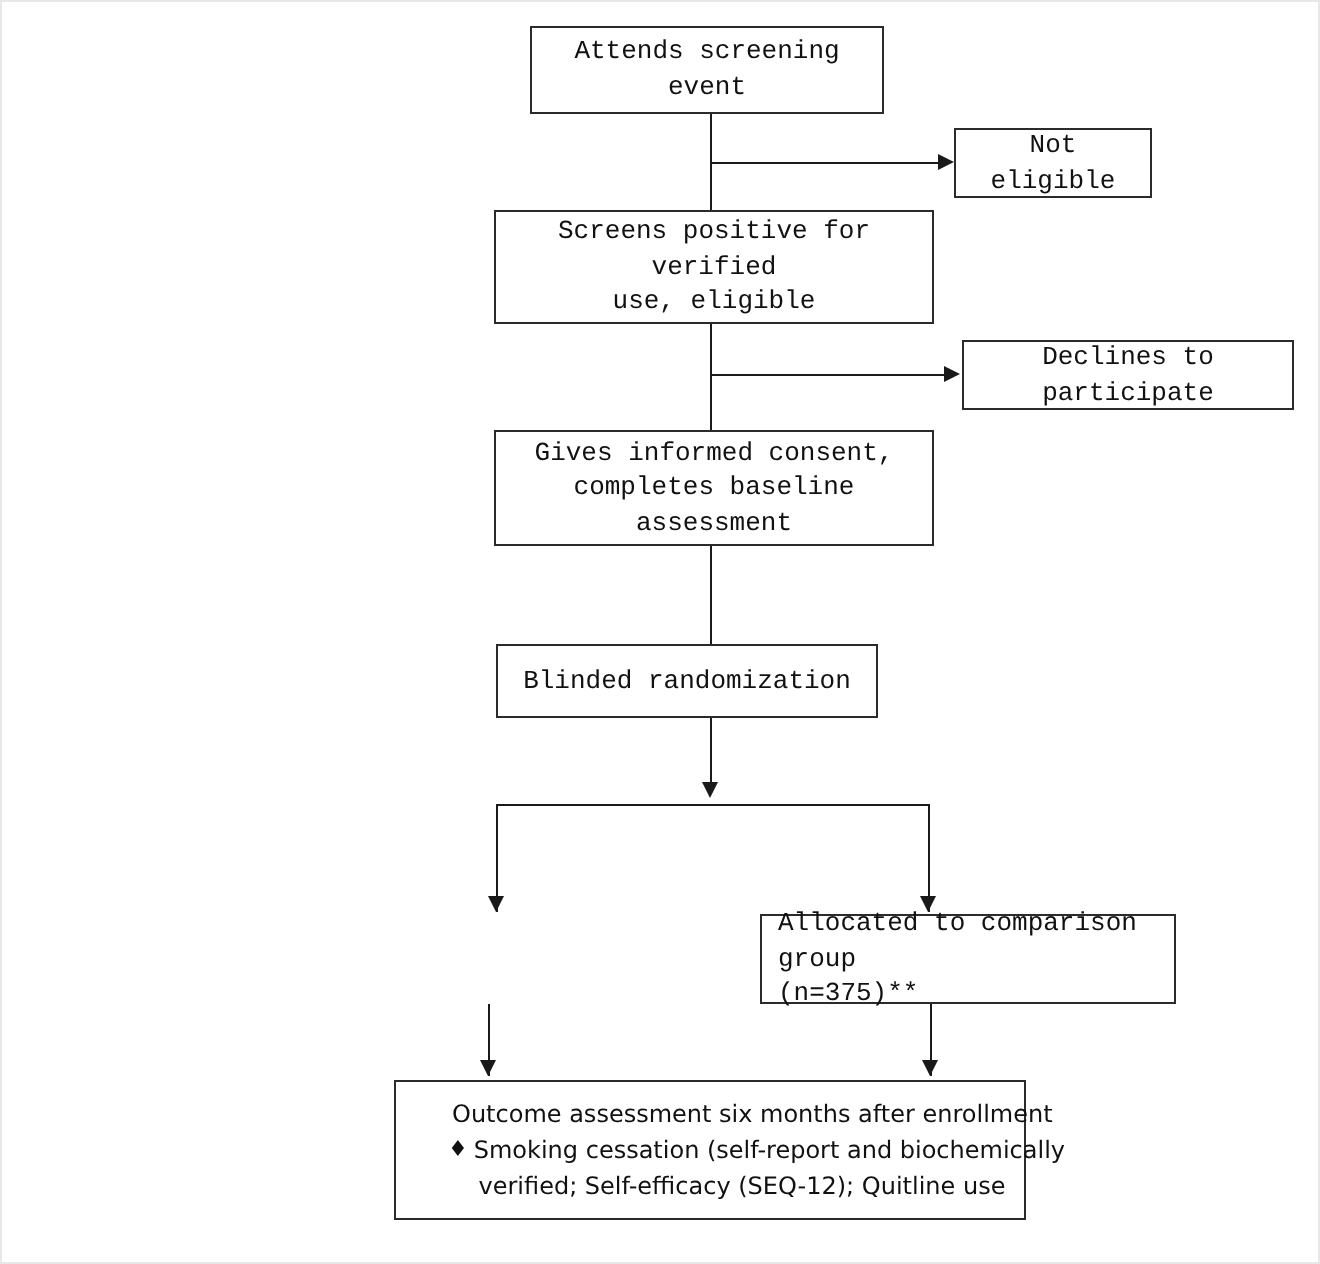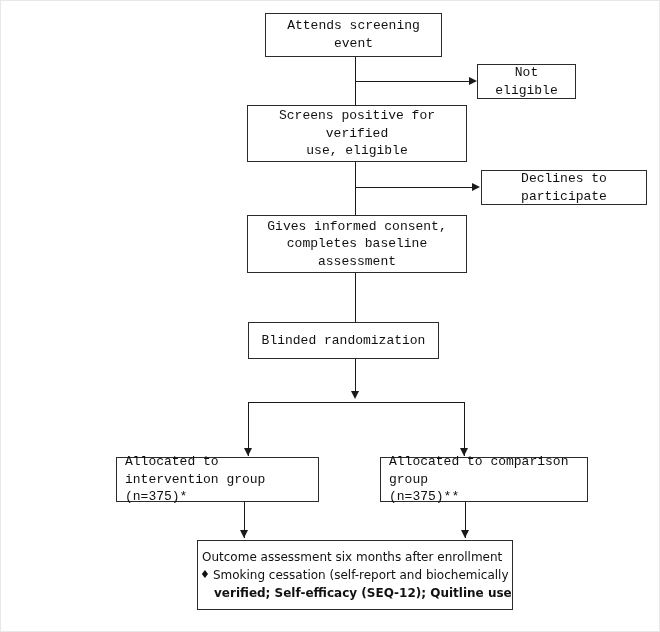--- a/index.html
+++ b/index.html
@@ -48,26 +48,26 @@
   .node.left-align .txt { text-align: left; }
 
   
   .node.outcome {
     font-family: "DejaVu Sans", sans-serif;
     font-size: 12px;
     line-height: 1.5;
     align-items: center;
     justify-content: flex-start;
     text-align: left;
-    padding: 4px 8px 4px 2px;
+    padding: 4px 8px 4px 26px;
   }
   .outcome-line { display: block; white-space: nowrap; }
   .outcome-line.l1 { text-align: left; padding-left: 2px; }
   .outcome-line.l2 { text-align: left; }
-  .outcome-line.l3 { text-align: center; padding-left: 14px; font-weight: bold; }
+  .outcome-line.l3 { text-align: center; padding-left: 14px; }
   .bullet {
     display: inline-block;
     font-size: 11px;
     line-height: 1;
     transform: translateY(-1px);
     margin-right: 3px;
   }
 
   
   .vline {
@@ -152,26 +152,20 @@
   <div class="arrow-down" style="left:350px; top:390px;"></div>
 
   <div class="hline" style="left:247px; top:401px; width:216px;"></div>
 
   <div class="vline" style="left:247px; top:401px; height:54px;"></div>
   <div class="arrow-down" style="left:243px; top:447px;"></div>
 
   <div class="vline" style="left:463px; top:401px; height:54px;"></div>
   <div class="arrow-down" style="left:459px; top:447px;"></div>
 
-  <div class="node left-align" style="left:115px; top:456px; width:203px; height:45px;">
-    <span class="txt">
-      <span>Allocated to intervention group</span><br>
-      <span>(n=375)*</span>
-    </span>
-  </div>
 
   <div class="node left-align" style="left:379px; top:456px; width:208px; height:45px;align-items:center;">
     <span class="txt">
       <span>Allocated to comparison group</span><br>
       <span>(n=375)**</span>
     </span>
   </div>
 
   <div class="vline" style="left:243px; top:501px; height:36px;"></div>
   <div class="arrow-down" style="left:239px; top:529px;"></div>

